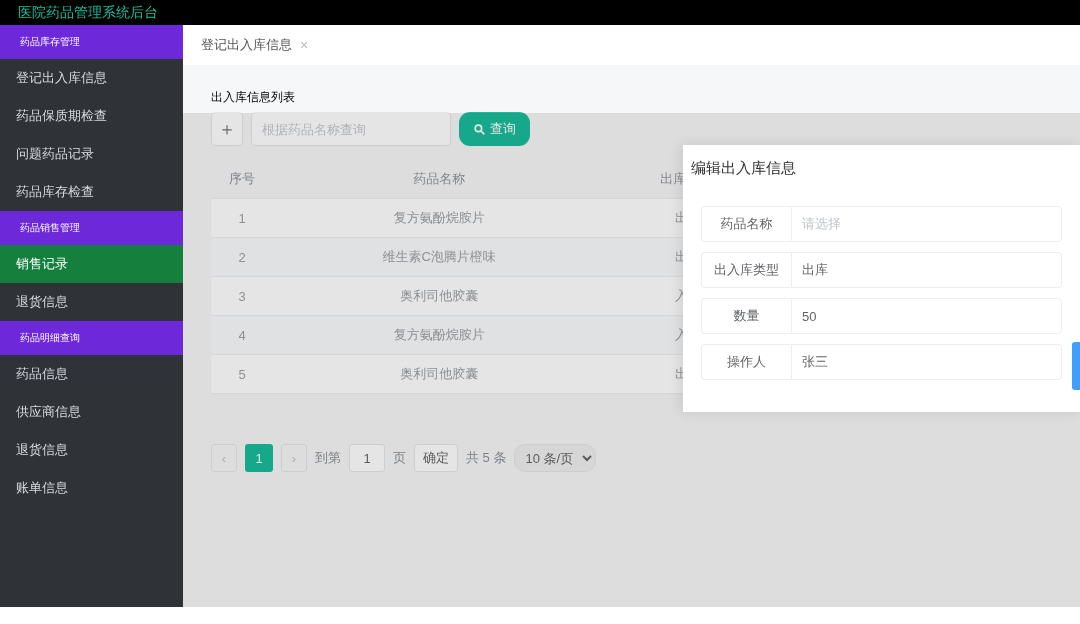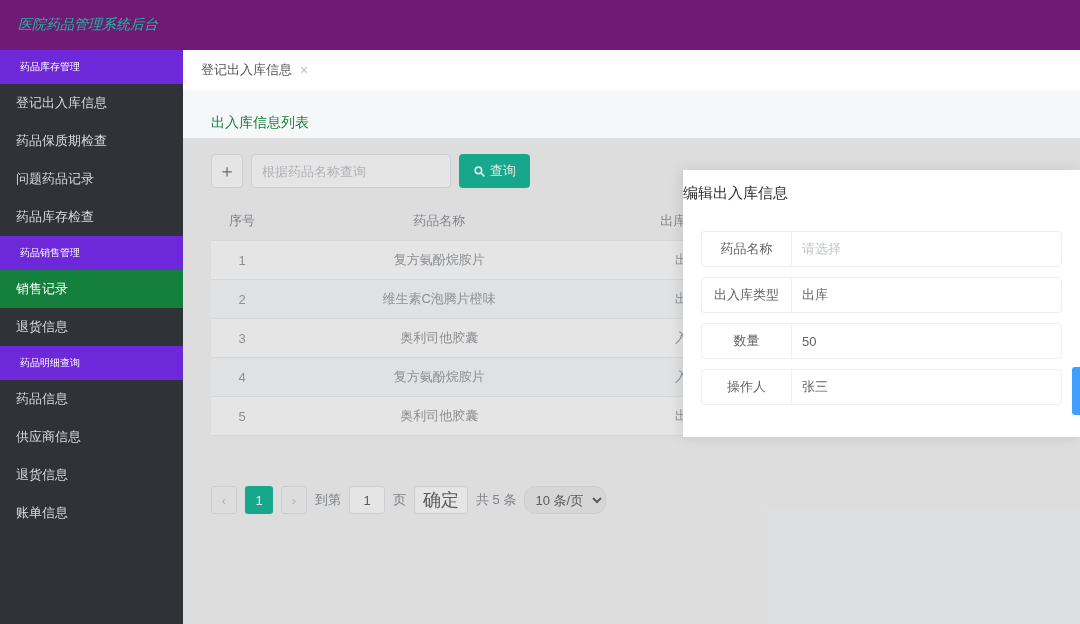--- a/index.html
+++ b/index.html
@@ -1,61 +1,61 @@
 <!DOCTYPE html>
 <html><head>
 <meta charset="utf-8">
 <style>
   * { box-sizing: border-box; margin: 0; padding: 0; font-family: "Microsoft YaHei", Arial, sans-serif; }
   html, body { width: 1080px; height: 624px; overflow: hidden; }
   body { background: #fff; }
 
   
-  .topbar { height: 50px; background: #701a75; color: #1abc9c; font-size: 14px; display: flex; align-items: center; padding-left: 18px; font-style: italic; }
+  .topbar { height: 25px; background: #000000; color: #1abc9c; font-size: 14px; display: flex; align-items: center; padding-left: 18px; }
 
   .shell { display: flex; height: calc(624px - 42px); }
 
   
   .sidebar { width: 183px; background: #2f3237; color: #cfd2d6; font-size: 13px; height: 100%; }
   .sidebar .group { background: #6d28d9; color: #fff; font-size: 10px; padding: 10px 20px; font-weight: 500; }
   .sidebar .item { padding: 10px 16px; color: #d7dade; cursor: pointer; font-size: 13px; }
   .sidebar .item.active { background: #15803d; color: #fff; }
 
   
   .main { flex: 1; background: #f6f7f8; position: relative; display: flex; flex-direction: column; }
   .tabbar { background: #fff; height: 40px; display: flex; align-items: center; padding-left: 10px; gap: 8px; }
   .tab { display: inline-flex; align-items: center; gap: 8px; font-size: 13px; color: #555; height: 40px; padding: 0 8px; }
   .tab .close { color: #bbb; font-size: 14px; cursor: pointer; }
 
   .content { padding: 24px 28px; font-size: 14px; color: #a0a4a8; position: relative; flex:1; }
-  .panel-title { font-size: 14px; color: #15803d; margin-bottom: 22px; }
+  .panel-title { font-size: 12px; color: #000000; margin-bottom: 6px; }
   .toolbar { display: flex; align-items: center; gap: 8px; margin-bottom: 14px; }
   .addbtn { width: 32px; height: 34px; border:1px solid #e4e6ea; border-radius:4px; background:#fff; color:#777; font-size:18px; display:flex; align-items:center; justify-content:center; cursor:pointer; }
   .search-input { width: 200px; height: 34px; border:1px solid #e4e6ea; border-radius:4px; padding:16px 10px; font-size:13px; color:#555; }
   .search-input::placeholder { color:#c5c8cc; }
-  .querybtn { height:34px; padding:0 14px; background:#1abc9c; color:#fff; border:none; border-radius:4px; font-size:13px; display:inline-flex; align-items:center; gap:4px; cursor:pointer; }
+  .querybtn { height:34px; padding:0 14px; background:#1abc9c; color:#fff; border:none; border-radius:11px; font-size:13px; display:inline-flex; align-items:center; gap:4px; cursor:pointer; }
   .querybtn svg { width:13px; height:13px; }
 
   table.grid { width: 560px; border-collapse: collapse; font-size:13px; color:#9ea2a6; }
   table.grid th, table.grid td { padding: 10px 8px; border-bottom:1px solid #eef0f2; text-align:center; font-weight:400; }
   table.grid th { color:#909399; }
   table.grid tbody tr:nth-child(odd){ background:#fff; }
   table.grid tbody tr:nth-child(even){ background:#fafbfc; }
 
   .pager { display:flex; align-items:center; gap:8px; margin-top:50px; font-size:13px; color:#8d9196; }
   .pager .arrow { width:26px; height:28px; border:1px solid #e4e6ea; border-radius:3px; display:flex; align-items:center; justify-content:center; color:#bfc3c7; cursor:pointer; }
   .pager .pagecur { width:28px; height:28px; background:#1abc9c; color:#fff; border-radius:3px; display:flex; align-items:center; justify-content:center; }
   .pager input.jump { width:36px; height:28px; border:1px solid #e4e6ea; border-radius:3px; text-align:center; font-size:13px; color:#666; }
-  .pager .okbtn { height:28px; padding:0 8px; border:1px solid #e4e6ea; border-radius:3px; background:#fff; cursor:pointer; font-size:18px; color:#666; }
+  .pager .okbtn { height:28px; padding:0 8px; border:1px solid #e4e6ea; border-radius:3px; background:#fff; cursor:pointer; font-size:13px; color:#666; }
   .pager select { height:28px; border:1px solid #e4e6ea; border-radius:11px; font-size:13px; padding:0 6px; color:#666; }
 
   
   .overlay { position:absolute; top:88px; left:0; right:0; bottom:0; background:rgba(0,0,0,0.10); pointer-events:none; }
   .modal { position:absolute; top:120px; right:0; width:397px; background:#fff; box-shadow:-2px 0 12px rgba(0,0,0,0.10); font-size:14px; color:#606266; }
-  .modal-header { padding: 14px 0; color:#303133; font-size:15px; border-bottom: none; }
+  .modal-header { padding: 14px 8px; color:#303133; font-size:15px; border-bottom: none; }
   .modal-body { padding:4px 0 22px 0; }
   .form-row { display:flex; align-items:center; margin:10px 18px; }
   .form-row label { width:90px; height:36px; border:1px solid #ebeef2; border-right:none; display:flex; align-items:center; justify-content:center; font-size:13px; color:#606266; border-radius:4px 0 0 4px; }
   .form-row .field { flex:1; height:36px; border:1px solid #ebeef2; border-radius:0 4px 4px 0; display:flex; align-items:center; padding:0 10px; font-size:13px; color:#606266; }
   .form-row .field.placeholder { color:#c0c4cc; }
   .primary-strip { position:absolute; bottom:22px; right:-2px; width:10px; height:48px; background:#409eff; border-radius:3px 0 0 3px; }
 
 </style>
 </head>
 <body>

